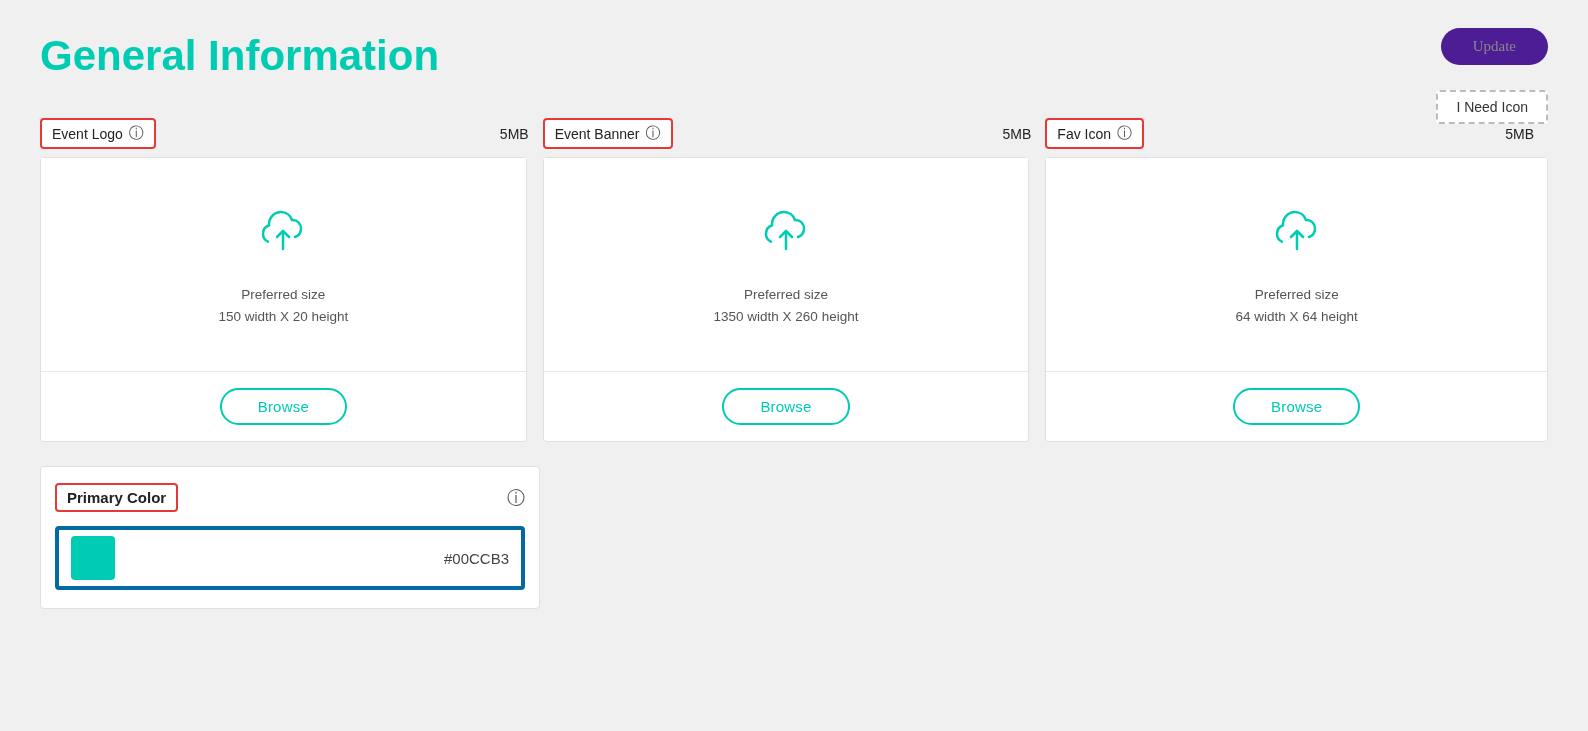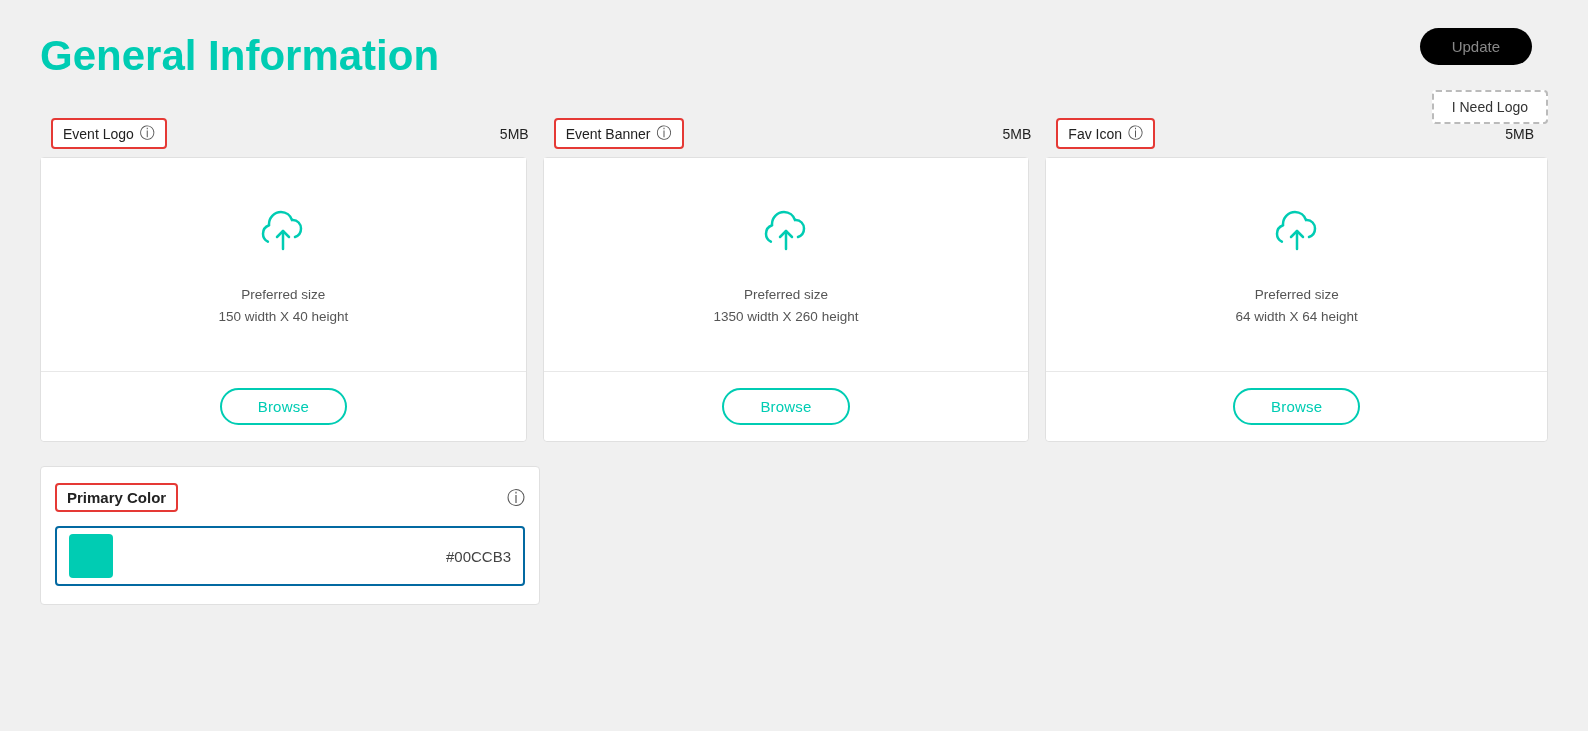--- a/index.html
+++ b/index.html
@@ -39,21 +39,20 @@
     }
     .upload-col:last-child .upload-col-inner {
       margin-right: 0;
     }
     .upload-header {
       display: flex;
       justify-content: space-between;
       align-items: center;
       padding: 10px 14px 8px 0;
       margin-bottom: 0;
-      margin-left: 11px;
     }
     .upload-label-box {
       display: inline-flex;
       align-items: center;
       gap: 6px;
       border: 2px solid #e53935;
       border-radius: 4px;
       padding: 4px 10px;
       font-size: 14px;
       font-weight: 500;
@@ -142,21 +141,21 @@
       border-radius: 4px;
       padding: 4px 10px;
       font-size: 15px;
       font-weight: 700;
       color: #222;
       background: #fff;
     }
     .color-picker-row {
       display: flex;
       align-items: center;
-      border: 2px solid #0369a1;
+      border: 4px solid #0369a1;
       border-radius: 4px;
       padding: 6px 12px;
       background: #fff;
     }
     .color-swatch {
       width: 44px;
       height: 44px;
       border-radius: 4px;
       background: #00CCB3;
       margin-right: 14px;
@@ -166,29 +165,30 @@
       font-size: 15px;
       color: #444;
       font-weight: 500;
       margin-left: auto;
     }
 
     
     .update-btn {
       position: absolute;
       top: 28px;
-      right: 56px;
-      background: #000000;
+      right: 40px;
+      background: #4c1d95;
       color: #888;
       border: none;
       border-radius: 50px;
       padding: 10px 32px;
       font-size: 15px;
       cursor: pointer;
       font-weight: 500;
+      font-family: Liberation Serif, serif;
     }
 
     
     .help-btn {
       position: absolute;
       top: 90px;
       right: 40px;
       background: #fff;
       color: #333;
       border: 2px dashed #bbb;
@@ -196,21 +196,21 @@
       padding: 7px 18px;
       font-size: 14px;
       cursor: pointer;
     }
   </style>
 </head>
 <body>
 
 <button class="update-btn">Update</button>
 
-<button class="help-btn">I Need Logo</button>
+<button class="help-btn">I Need Icon</button>
 
 <h1 class="page-title">General Information</h1>
 
 <div>
 
   <div class="upload-grid">
 
     <div class="upload-col">
       <div class="upload-header">
         <span class="upload-label-box">
@@ -223,21 +223,21 @@
         <div class="upload-body">
           <span class="upload-icon">
             <svg viewBox="0 0 52 48" fill="none" xmlns="http://www.w3.org/2000/svg">
               <path d="M38 32c3.5-1.2 6-4.5 6-8.5 0-4.7-3.6-8.5-8.1-8.5-.3 0-.6 0-.9.1C33.5 10.4 29.1 7 24 7c-6.6 0-12 5.4-12 12 0 .4 0 .8.1 1.2C8.7 21.4 6 24.7 6 28.7c0 3.5 2 6.5 4.9 8" stroke="#00CCB3" stroke-width="2.5" stroke-linecap="round" stroke-linejoin="round"></path>
               <path d="M32 32L26 26l-6 6" stroke="#00CCB3" stroke-width="2.5" stroke-linecap="round" stroke-linejoin="round"></path>
               <path d="M26 26v18" stroke="#00CCB3" stroke-width="2.5" stroke-linecap="round" stroke-linejoin="round"></path>
             </svg>
           </span>
           <p class="upload-pref">
             <span>Preferred size</span><br>
-            <span>150 width X 40 height</span>
+            <span>150 width X 20 height</span>
           </p>
         </div>
         <div class="upload-footer">
           <button class="browse-btn">Browse</button>
         </div>
       </div>
     </div>
 
     <div class="upload-col">
       <div class="upload-header">

